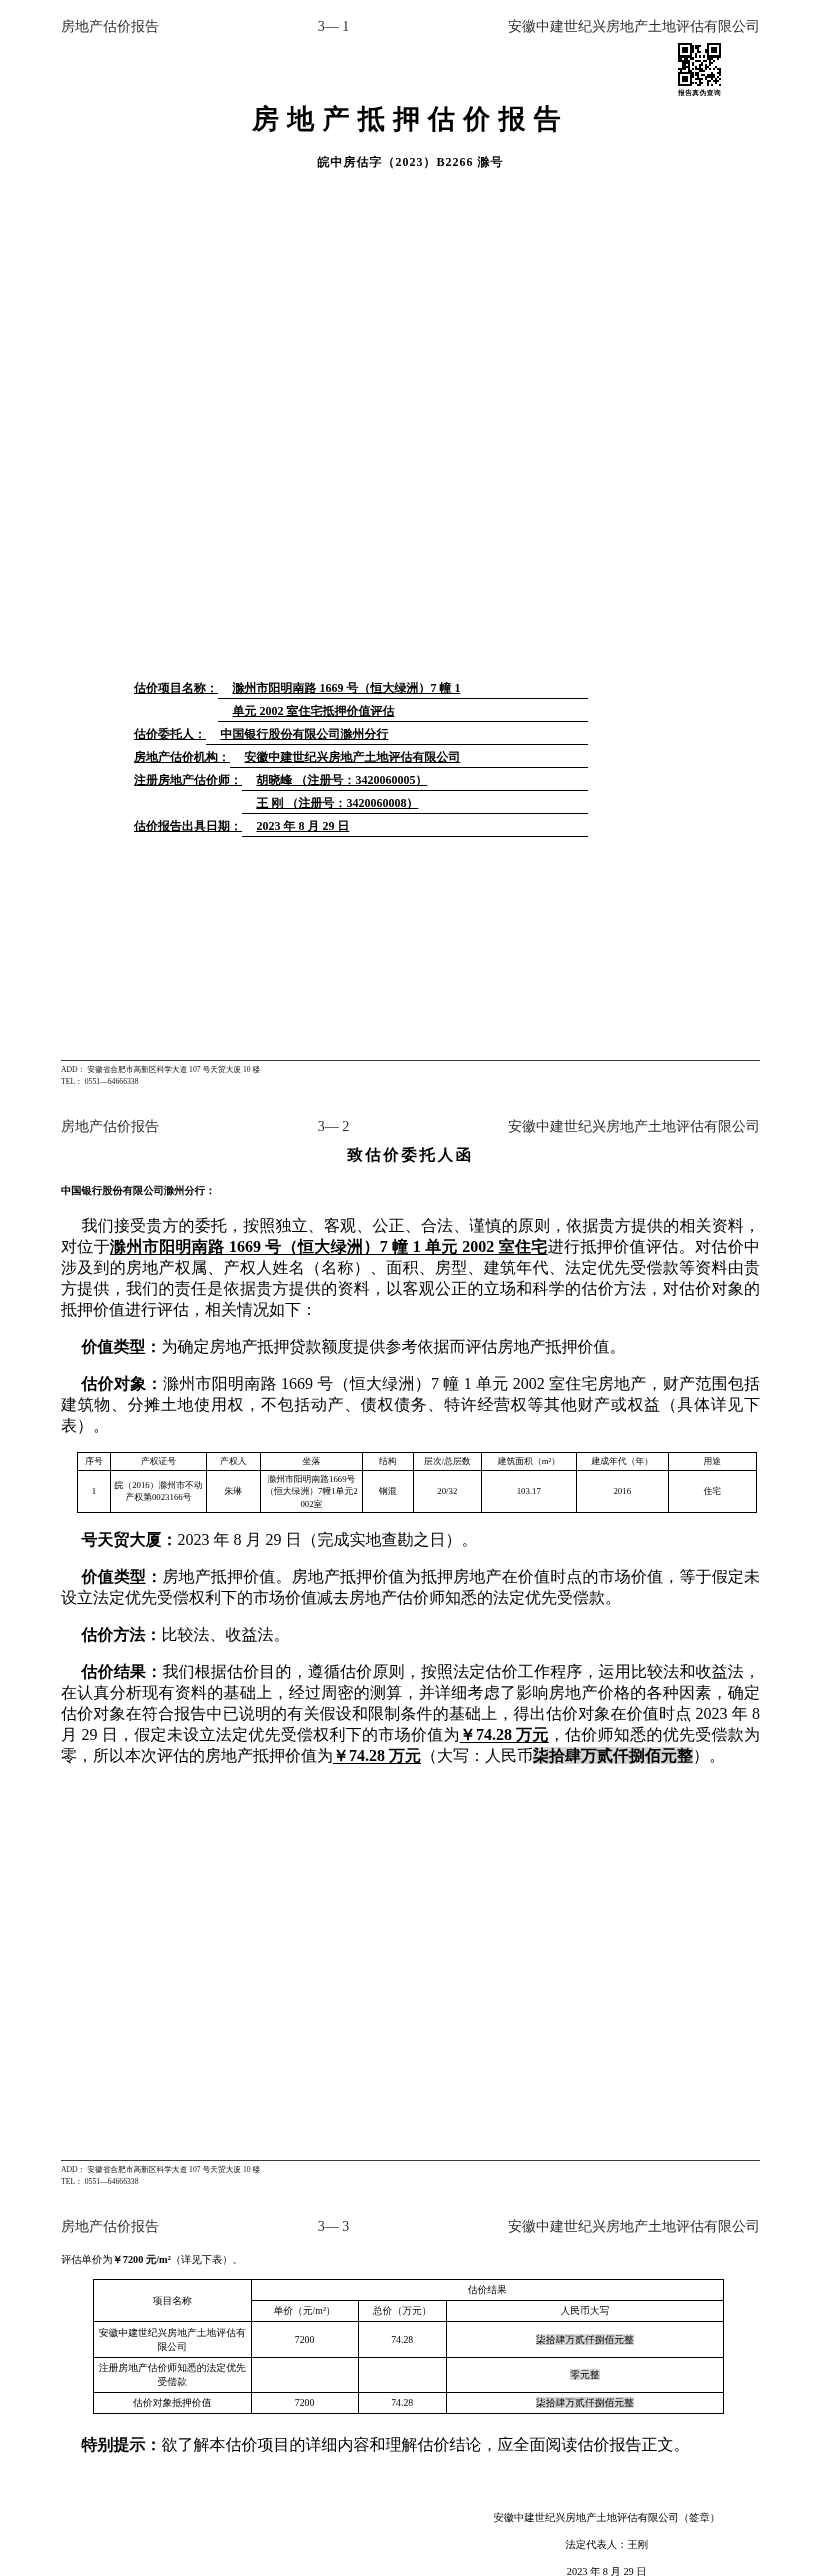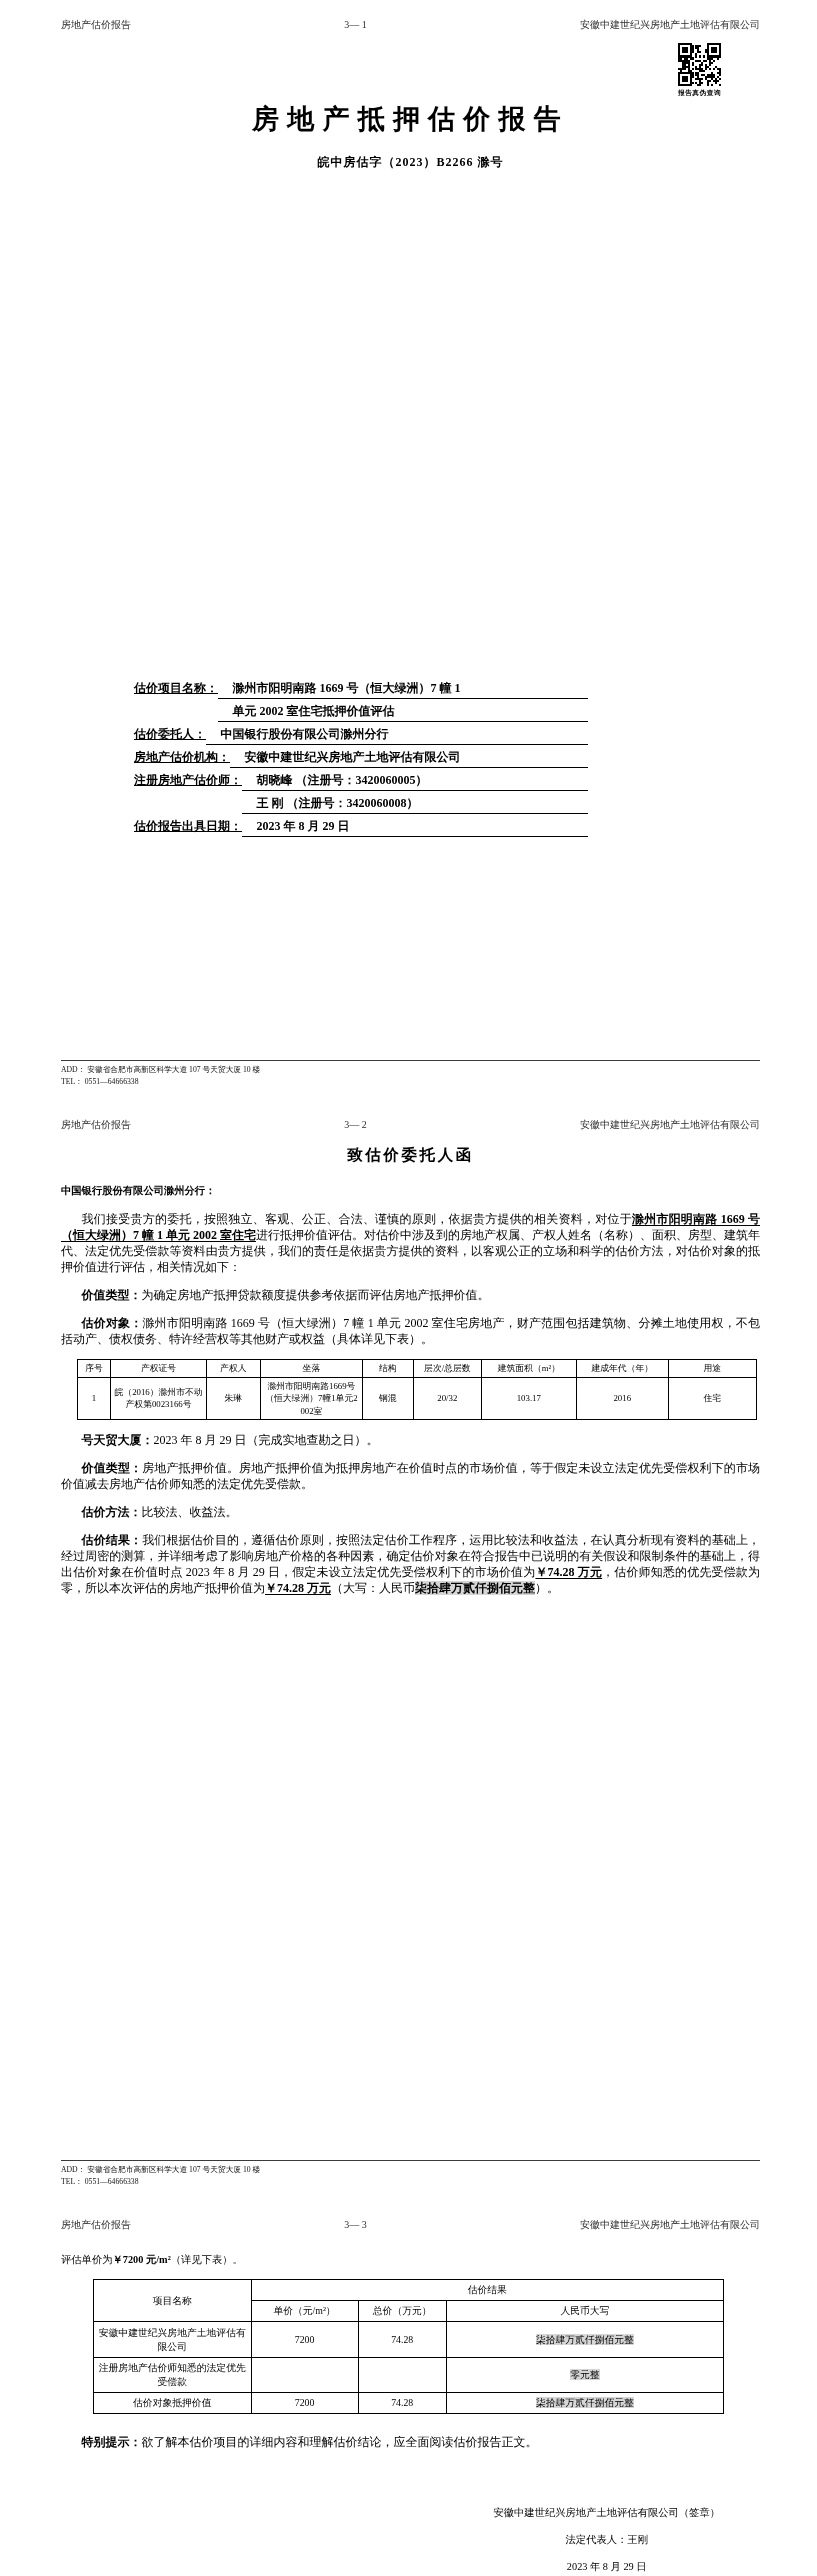--- a/index.html
+++ b/index.html
@@ -1,43 +1,43 @@
 <!DOCTYPE html>
 <html style="font-size:8.2px"><head>
 <meta charset="utf-8">
 <style>
   html,body{margin:0;padding:0;}
   body{width:818px;background:#ffffff;color:#000;
        font-family:"Liberation Serif","DejaVu Serif",serif;}
   .page{position:relative;width:818px;height:1100px;background:#fff;overflow:hidden;}
   .hdr{position:absolute;top:17.5px;left:61px;right:58px;display:flex;
-       justify-content:space-between;align-items:baseline;font-size:10px;color:#2e2e2e;}
+       justify-content:space-between;align-items:baseline;font-size:14px;color:#2e2e2e;}
   .ftr{position:absolute;left:61px;right:58px;bottom:11.3px;border-top:1px solid #3a3a3a;
        padding-top:3.1px;font-size:7.7px;line-height:12.4px;color:#111;}
   .content{position:absolute;top:41px;left:61px;right:58px;bottom:49px;}
 
   
   .qr-block{position:absolute;top:2.1px;right:36px;width:49px;text-align:center;}
   .qr{position:relative;width:43px;height:43px;margin:0 auto;background:#fff;}
   .qr i{position:absolute;width:2.1px;height:2.1px;background:#000;}
   .qr-caption{margin-top:2.6px;font-size:6.7px;font-weight:bold;letter-spacing:0.5px;}
   .cover-title{margin-top:62px;text-align:center;font-size:27px;line-height:32px;
                font-weight:bold;letter-spacing:8.2px;}
   .cover-docno{margin-top:18.5px;text-align:center;font-size:12px;font-weight:bold;letter-spacing:1px;}
   .cover-fields{margin:505px 0 0 73px;width:454px;font-size:12px;font-weight:bold;}
   .f-row{display:flex;align-items:flex-end;height:23px;}
   .f-label{white-space:nowrap;padding-bottom:1.5px;text-decoration:underline;}
   .f-ghost{visibility:hidden;}
   .f-value{flex:1;border-bottom:1px solid #000;padding:0 0 1.5px 14.4px;line-height:1.25;
-           white-space:nowrap;overflow:hidden;}
+           white-space:nowrap;overflow:hidden;text-decoration:underline;}
 
   
   .letter-title{margin-top:4.1px;text-align:center;font-size:15.5px;font-weight:bold;letter-spacing:2.6px;}
   .salutation{margin-top:15.5px;font-size:10.3px;font-weight:bold;line-height:17.5px;}
-  .para{font-size:12px;line-height:16px;text-align:justify;}
+  .para{font-size:16px;line-height:21px;text-align:justify;}
   .indent{text-indent:20.6px;}
   .b{font-weight:bold;}
   .u{text-decoration:underline;text-underline-offset:2.1px;}
   .hl{background:#d6d6d6;}
 
   .prop-table{width:calc(100% - 18.5px);margin:7.2px 0 6.2px 15.5px;border-collapse:collapse;
               font-size:8.8px;text-align:center;table-layout:fixed;}
   .prop-table td{border:0.5px solid #000;padding:2.1px 2.6px;line-height:12.4px;vertical-align:middle;
                  word-break:break-all;}
 

